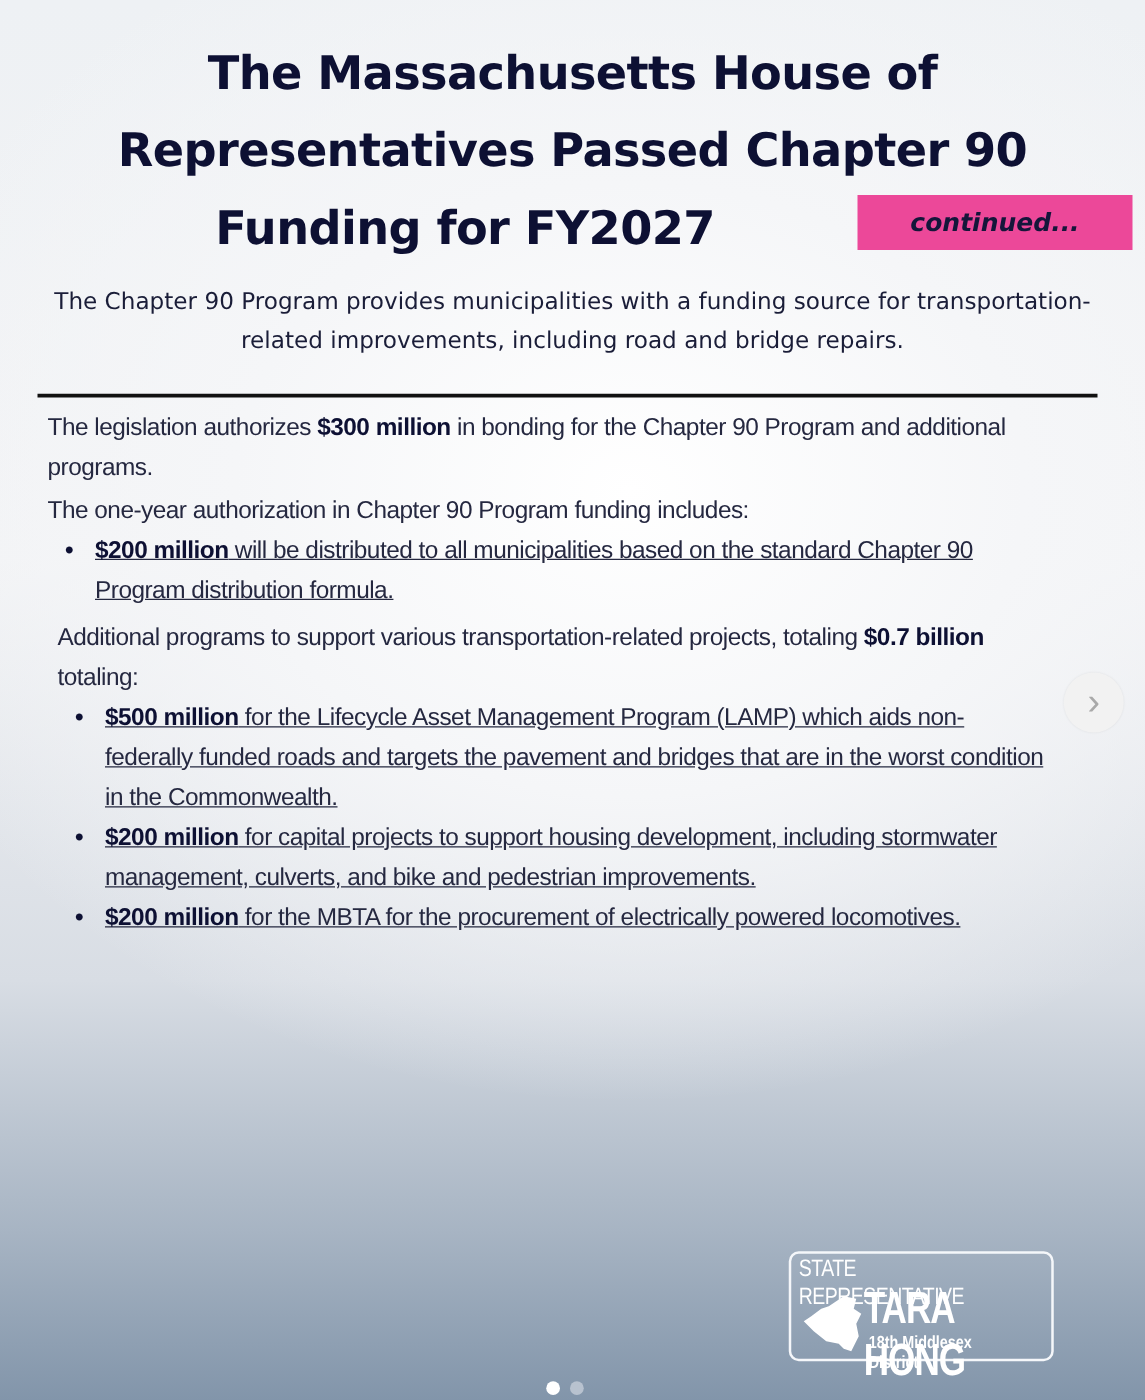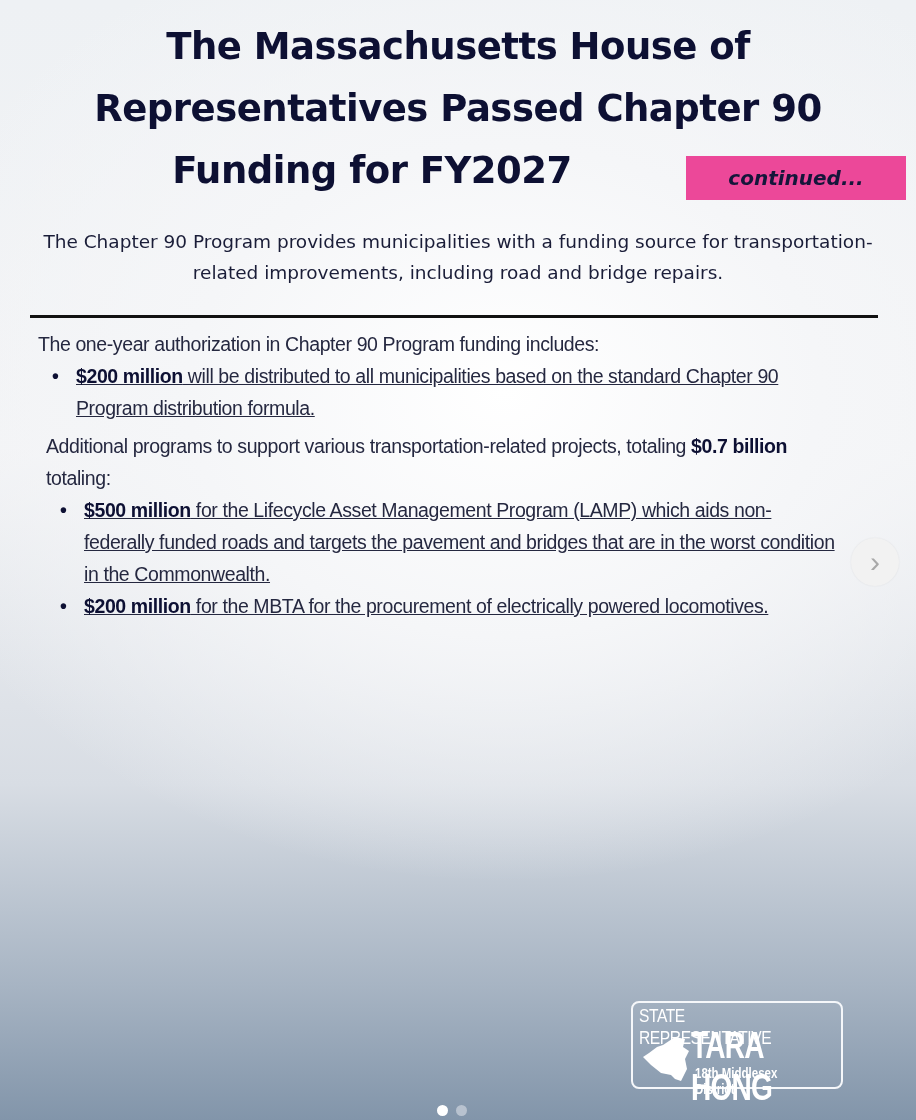--- a/index.html
+++ b/index.html
@@ -1,21 +1,21 @@
 <!DOCTYPE html>
 <html><head>
 <meta charset="utf-8">
 <style>
   html,body{margin:0;padding:0;}
   body{width:916px;height:1120px;overflow:hidden;position:relative;
     background:
       radial-gradient(ellipse 900px 700px at 55% 35%, #ffffff 0%, #f5f6f8 35%, rgba(240,242,245,0) 70%),
       linear-gradient(180deg,#eef1f4 0%,#f2f3f5 40%,#d8dde4 70%,#a7b4c3 88%,#8295aa 100%);
     font-family:"Liberation Sans",sans-serif;color:#101330;}
-  .title{position:absolute;left:0;top:16px;width:916px;text-align:center;
+  .title{position:absolute;left:0;top:28px;width:916px;text-align:center;
     font-family:"DejaVu Sans",sans-serif;font-weight:bold;font-size:37px;line-height:62px;color:#0d1033;letter-spacing:-0.5px;}
   .title .l3{display:inline-block;margin-left:78px;}
   .badge{position:absolute;left:686px;top:156px;width:220px;height:44px;background:#ec4899;
     font-family:"DejaVu Sans",sans-serif;font-style:italic;font-weight:bold;font-size:20px;color:#15163a;
     display:flex;align-items:center;justify-content:center;}
   .subtitle{position:absolute;left:40px;top:226px;width:836px;text-align:center;
     font-family:"DejaVu Sans",sans-serif;font-size:18.5px;line-height:31px;color:#1a1d38;}
   .rule{position:absolute;left:30px;top:315px;width:848px;height:3px;background:#111;}
   .body{position:absolute;left:38px;top:326px;width:800px;font-size:19.5px;line-height:32px;color:#252840;letter-spacing:-0.4px;}
   .body p{margin:0;}
@@ -42,27 +42,29 @@
 <div class="title">
   <div>The Massachusetts House of</div>
   <div>Representatives Passed Chapter 90</div>
   <div><span class="l3">Funding for FY2027</span><span style="display:inline-block;width:250px"></span></div>
 </div>
 <div class="badge">continued...</div>
 <div class="subtitle">The Chapter 90 Program provides municipalities with a funding source for transportation-related improvements, including road and bridge repairs.</div>
 <div class="rule"></div>
 
 <div class="body">
+  <p><span>The legislation authorizes </span><b>$300 million</b><span> in bonding for the Chapter 90 Program and additional programs.</span></p>
   <p style="margin-top:2px">The one-year authorization in Chapter 90 Program funding includes:</p>
   <ul>
     <li><b>$200 million</b><span> will be distributed to all municipalities based on the standard Chapter 90 Program distribution formula.</span></li>
   </ul>
   <p class="p3" style="margin-top:6px"><span>Additional programs to support various transportation-related projects, totaling </span><b>$0.7 billion</b><span> totaling:</span></p>
   <ul class="u2">
     <li><b>$500 million</b><span> for the Lifecycle Asset Management Program (LAMP) which aids non-federally funded roads and targets the pavement and bridges that are in the worst condition in the Commonwealth.</span></li>
+    <li><b>$200 million</b><span> for capital projects to support housing development, including stormwater management, culverts, and bike and pedestrian improvements.</span></li>
     <li><b>$200 million</b><span> for the MBTA for the procurement of electrically powered locomotives.</span></li>
   </ul>
 </div>
 
 <div class="nav">
   <span>›</span>
 </div>
 
 <div class="logo">
   <div class="l1">STATE REPRESENTATIVE</div>

